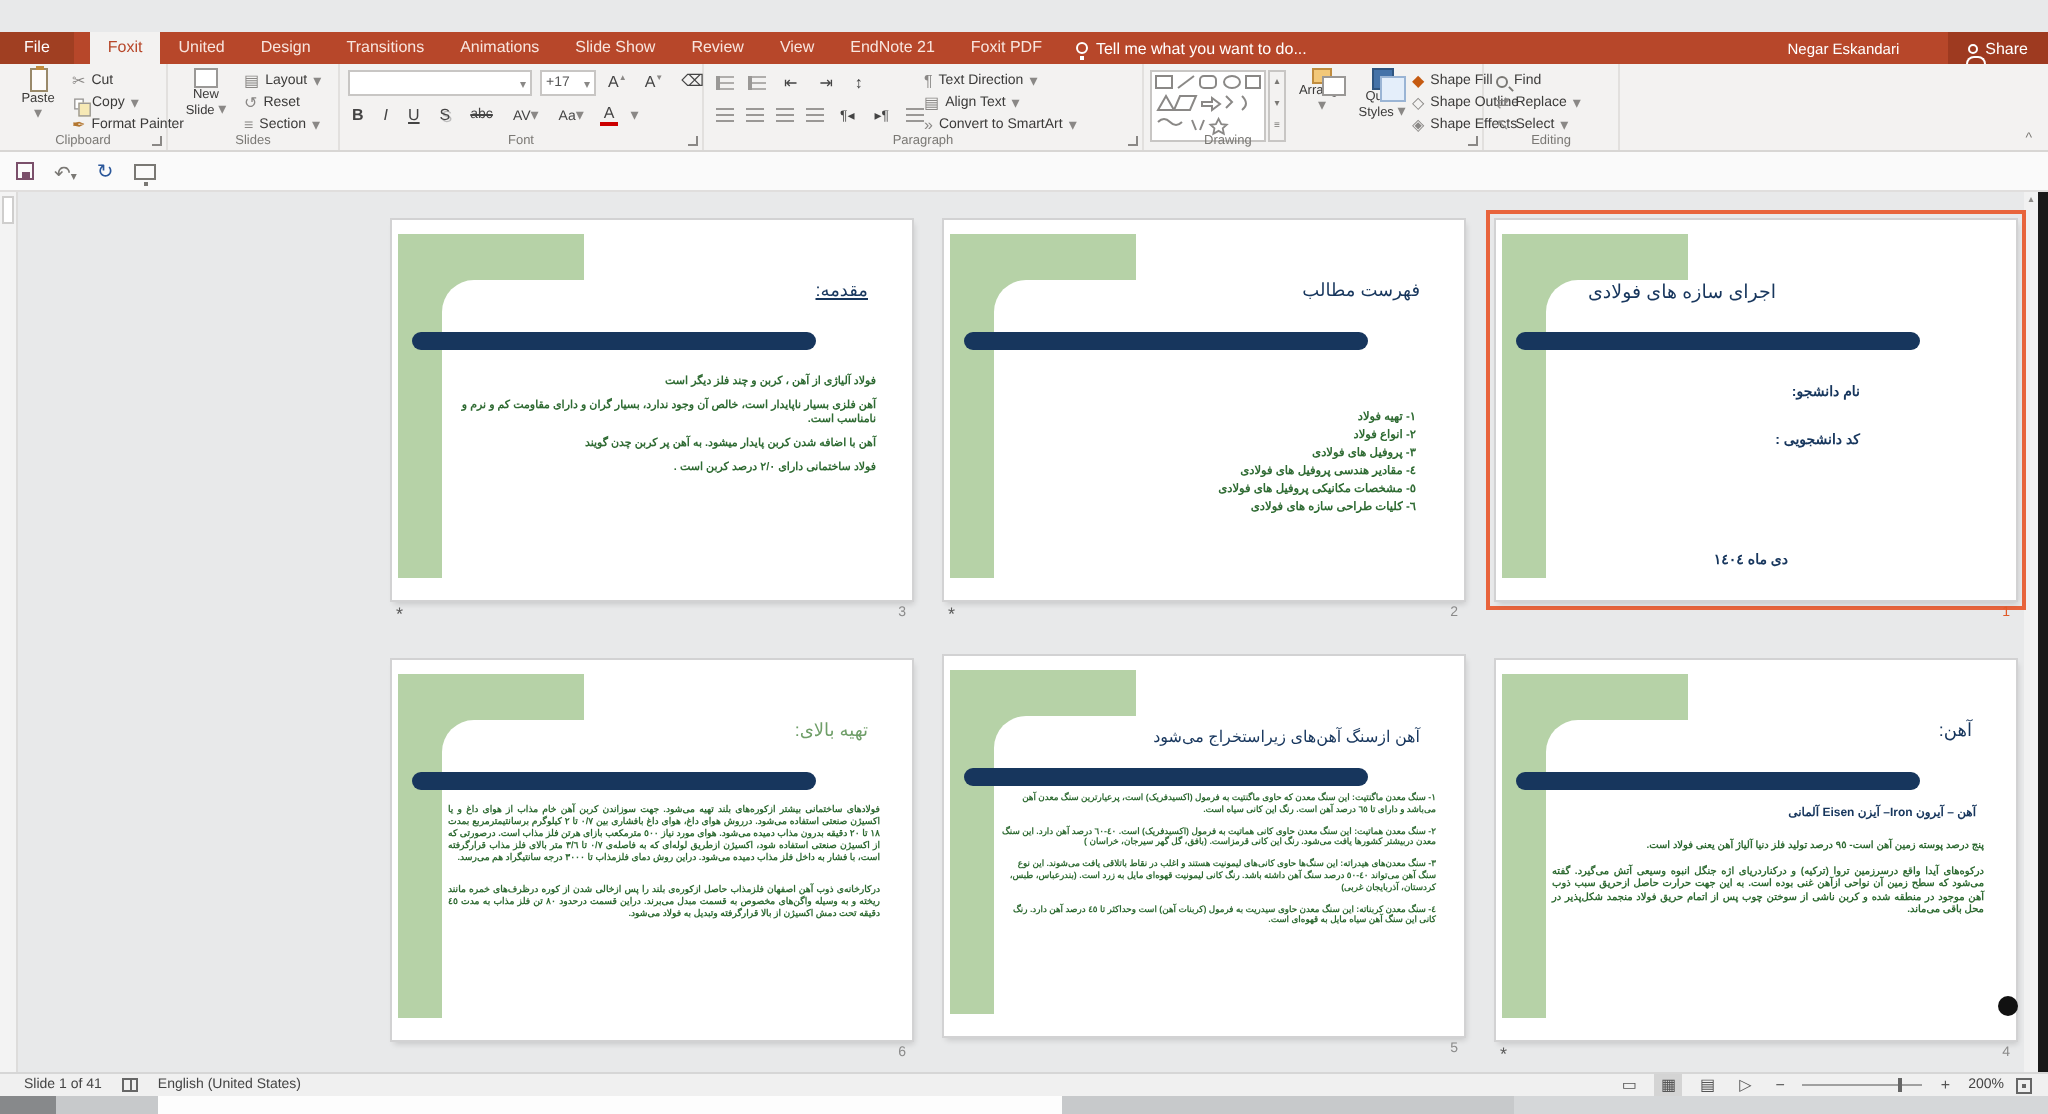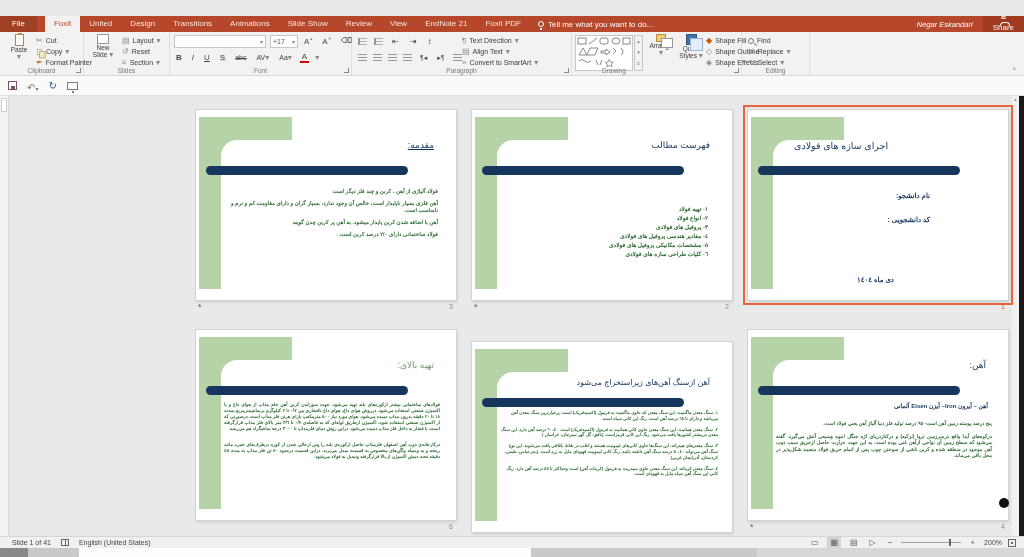--- a/index.html
+++ b/index.html
@@ -14,22 +14,22 @@
 
   
   .tabrow { position:absolute; left:0; top:16px; width:1024px; height:16px; background:#b7472a; display:flex; align-items:stretch; }
   .tab { color:#f8e5de; font-size:8px; line-height:16px; padding:0 9px; white-space:nowrap; }
   .tab.file { background:#a03f22; color:#fff; padding:0 12px; }
   .tab.active { background:#f3f2f1; color:#b7472a; }
   .tellme { display:flex; align-items:center; gap:4px; color:#fff; font-size:8px; padding:0 8px; }
   .bulb { width:6px; height:6px; border:1px solid #fff; border-radius:50%; position:relative; }
   .bulb::after { content:""; position:absolute; left:1px; top:6px; width:2px; height:2px; background:#fff; }
   .acct { position:absolute; right:0; top:0; height:16px; display:flex; align-items:center; }
-  .acct .uname { color:#fff; font-size:7.5px; margin-right:10px;font-style:italic; }
-  .sharebtn { background:#9e3a20; color:#fff; font-size:8px; height:16px; display:flex; align-items:center; gap:4px; padding:0 10px;flex-direction:column; }
+  .acct .uname { color:#fff; font-size:7.5px; margin-right:24px; }
+  .sharebtn { background:#9e3a20; color:#fff; font-size:8px; height:16px; display:flex; align-items:center; gap:4px; padding:0 10px; }
   .person { width:5px; height:5px; border:1px solid #fff; border-radius:50%; position:relative; }
   .person::after { content:""; position:absolute; left:-2px; top:5px; width:8px; height:3px; border:1px solid #fff; border-bottom:none; border-radius:4px 4px 0 0; }
 
   
   .ribbon { position:absolute; left:0; top:32px; width:1024px; height:44px; background:#f3f2f1; border-bottom:1px solid #d8d6d4; font-size:7px; color:#3b3a39; }
   .grp { position:absolute; top:0; height:43px; border-right:1px solid #e2e0de; }
   .grplabel { position:absolute; bottom:1px; left:0; right:0; text-align:center; font-size:6.5px; color:#7a7874; }
   .launcher { position:absolute; right:2px; bottom:2px; width:5px; height:5px; border-right:1px solid #8a8886; border-bottom:1px solid #8a8886; }
   .bigbtn { position:absolute; top:2px; width:30px; height:32px; display:flex; flex-direction:column; align-items:center; font-size:6.5px; color:#3b3a39; text-align:center; line-height:7px; }
   .smallrow { position:absolute; height:11px; display:flex; align-items:center; gap:3px; font-size:7px; color:#3b3a39; white-space:nowrap; }
@@ -402,21 +402,21 @@
       <div class="stitle greentitle" style="color: rgb(111, 158, 104);">تهیه بالای:</div>
       <div class="navybar" style="background: rgb(23, 54, 93);"></div>
       <div class="sbody" style="left: 28px; right: 16px; top: 72px; font-size: 4.6px; line-height: 6px; text-align: justify; color: rgb(47, 107, 51);">
         <p style="margin-bottom:10px;">فولادهای ساختمانی بیشتر ازکوره‌های بلند تهیه می‌شود. جهت سوزاندن کربن آهن خام مذاب از هوای داغ و یا اکسیژن صنعتی استفاده می‌شود. درروش هوای داغ، هوای داغ بافشاری بین ٠/٧ تا ٢ کیلوگرم برسانتیمترمربع بمدت ١٨ تا ٢٠ دقیقه بدرون مذاب دمیده می‌شود. هوای مورد نیاز ٥٠٠ مترمکعب بازای هرتن فلز مذاب است. درصورتی که از اکسیژن صنعتی استفاده شود، اکسیژن ازطریق لوله‌ای که به فاصله‌ی ٠/٧ تا ٣/٦ متر بالای فلز مذاب قرارگرفته است، با فشار به داخل فلز مذاب دمیده می‌شود. دراین روش دمای فلزمذاب تا ٣٠٠٠ درجه سانتیگراد هم می‌رسد.</p>
         <p>درکارخانه‌ی ذوب آهن اصفهان فلزمذاب حاصل ازکوره‌ی بلند را پس ازخالی شدن از کوره درظرف‌های خمره مانند ریخته و به وسیله واگن‌های مخصوص به قسمت مبدل می‌برند. دراین قسمت درحدود ٨٠ تن فلز مذاب به مدت ٤٥ دقیقه تحت دمش اکسیژن از بالا قرارگرفته وتبدیل به فولاد می‌شود.</p>
       </div>
     </div>
     <div class="snum">6</div>
   </div>
 
-  <div class="cell" style="left:472px;top:342px;padding-left:48px;">
+  <div class="cell" style="left:472px;top:328px;padding-left:48px;">
     <div class="slide">
       <div class="gtop" style="background: rgb(182, 210, 167);"></div>
         <div class="gcol" style="background: rgb(182, 210, 167);"></div>
         <div class="gpatch" style="background: rgb(182, 210, 167);"></div>
         <div class="panel"></div>
       <div class="stitle" style="left: 56px; right: 22px; top: 36px; font-size: 8px; color: rgb(23, 54, 93);">آهن ازسنگ آهن‌های زیراستخراج می‌شود</div>
       <div class="navybar" style="background: rgb(23, 54, 93);"></div>
       <div class="sbody" style="left: 28px; right: 14px; top: 68px; font-size: 4.4px; line-height: 5.8px; text-align: right; color: rgb(47, 107, 51);">
         <p>١- سنگ معدن ماگنتیت: این سنگ معدن که حاوی ماگنتیت به فرمول (اکسیدفریک) است، پرعیارترین سنگ معدن آهن می‌باشد و دارای تا ٦٥ درصد آهن است. رنگ این کانی سیاه است.</p>
         <p>٢- سنگ معدن هماتیت: این سنگ معدن حاوی کانی هماتیت به فرمول (اکسیدفریک) است. ٤٠-٦٠ درصد آهن دارد. این سنگ معدن دربیشتر کشورها یافت می‌شود. رنگ این کانی قرمزاست. (بافق، گل گهر سیرجان، خراسان )</p>

